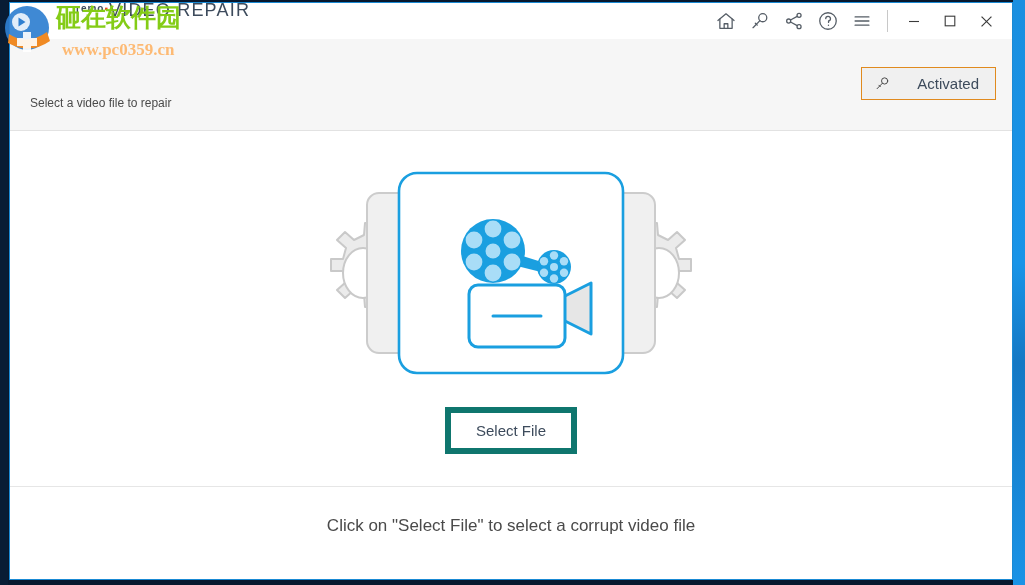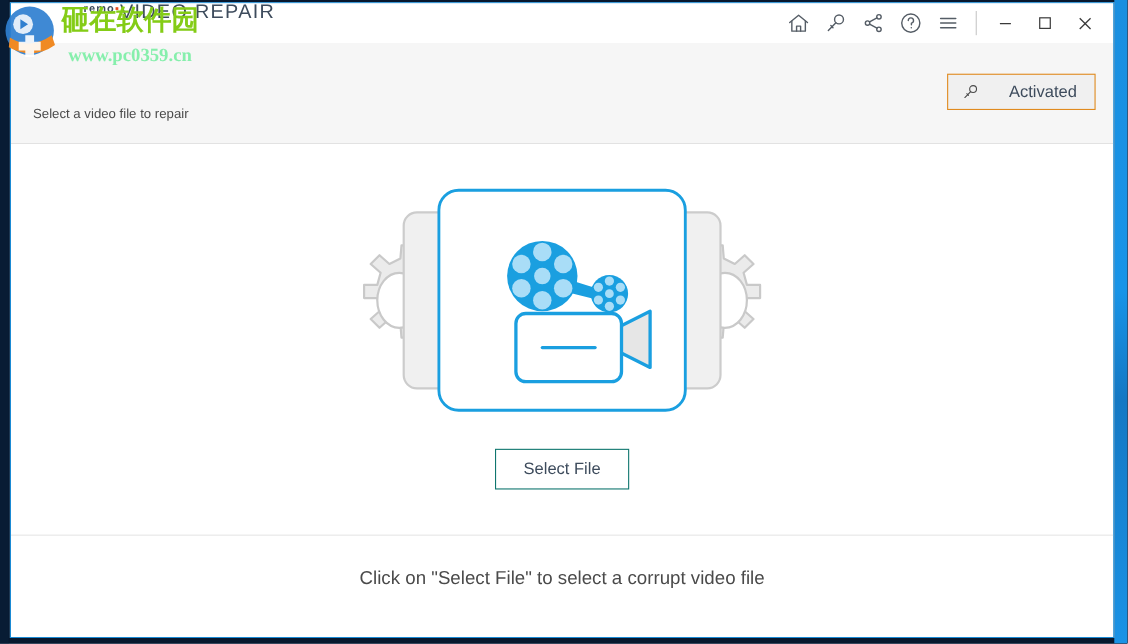--- a/index.html
+++ b/index.html
@@ -185,40 +185,40 @@
     letter-spacing: 0px;
     line-height: 28px;
   }
   #wm-url {
     position: absolute;
     left: 62px;
     top: 40px;
     font-family: "Liberation Serif", serif;
     font-size: 17px;
     font-weight: bold;
-    color: #86efac;
+    color: #fdba74;
   }
 
   
   #main-content {
     flex: 1 1 auto;
     background: #ffffff;
     position: relative;
     display: flex;
     flex-direction: column;
     align-items: center;
   }
   #illustration {
     margin-top: 32px;
   }
   #select-file-button {
     margin-top: 20px;
     width: 120px;
     height: 35px;
-    border: 1px solid #0f766e;
+    border: 6px solid #0f766e;
     background: #ffffff;
     color: #3d4b5c;
     font-size: 15px;
     display: flex;
     align-items: center;
     justify-content: center;
     cursor: pointer;
   }
   #hint-separator {
     position: absolute;

